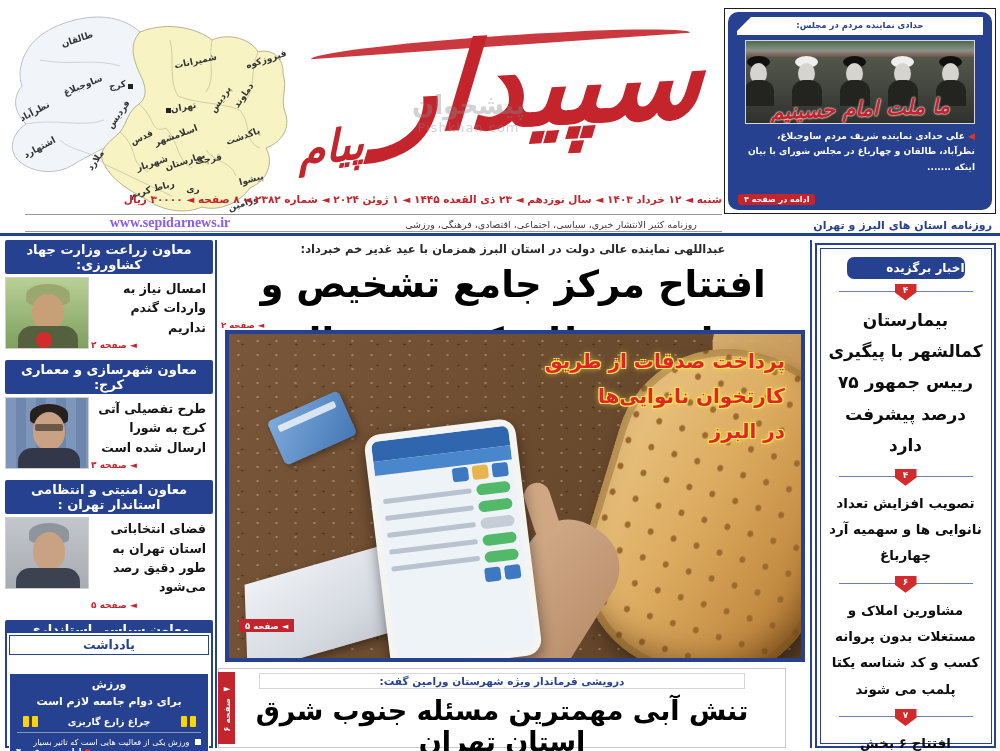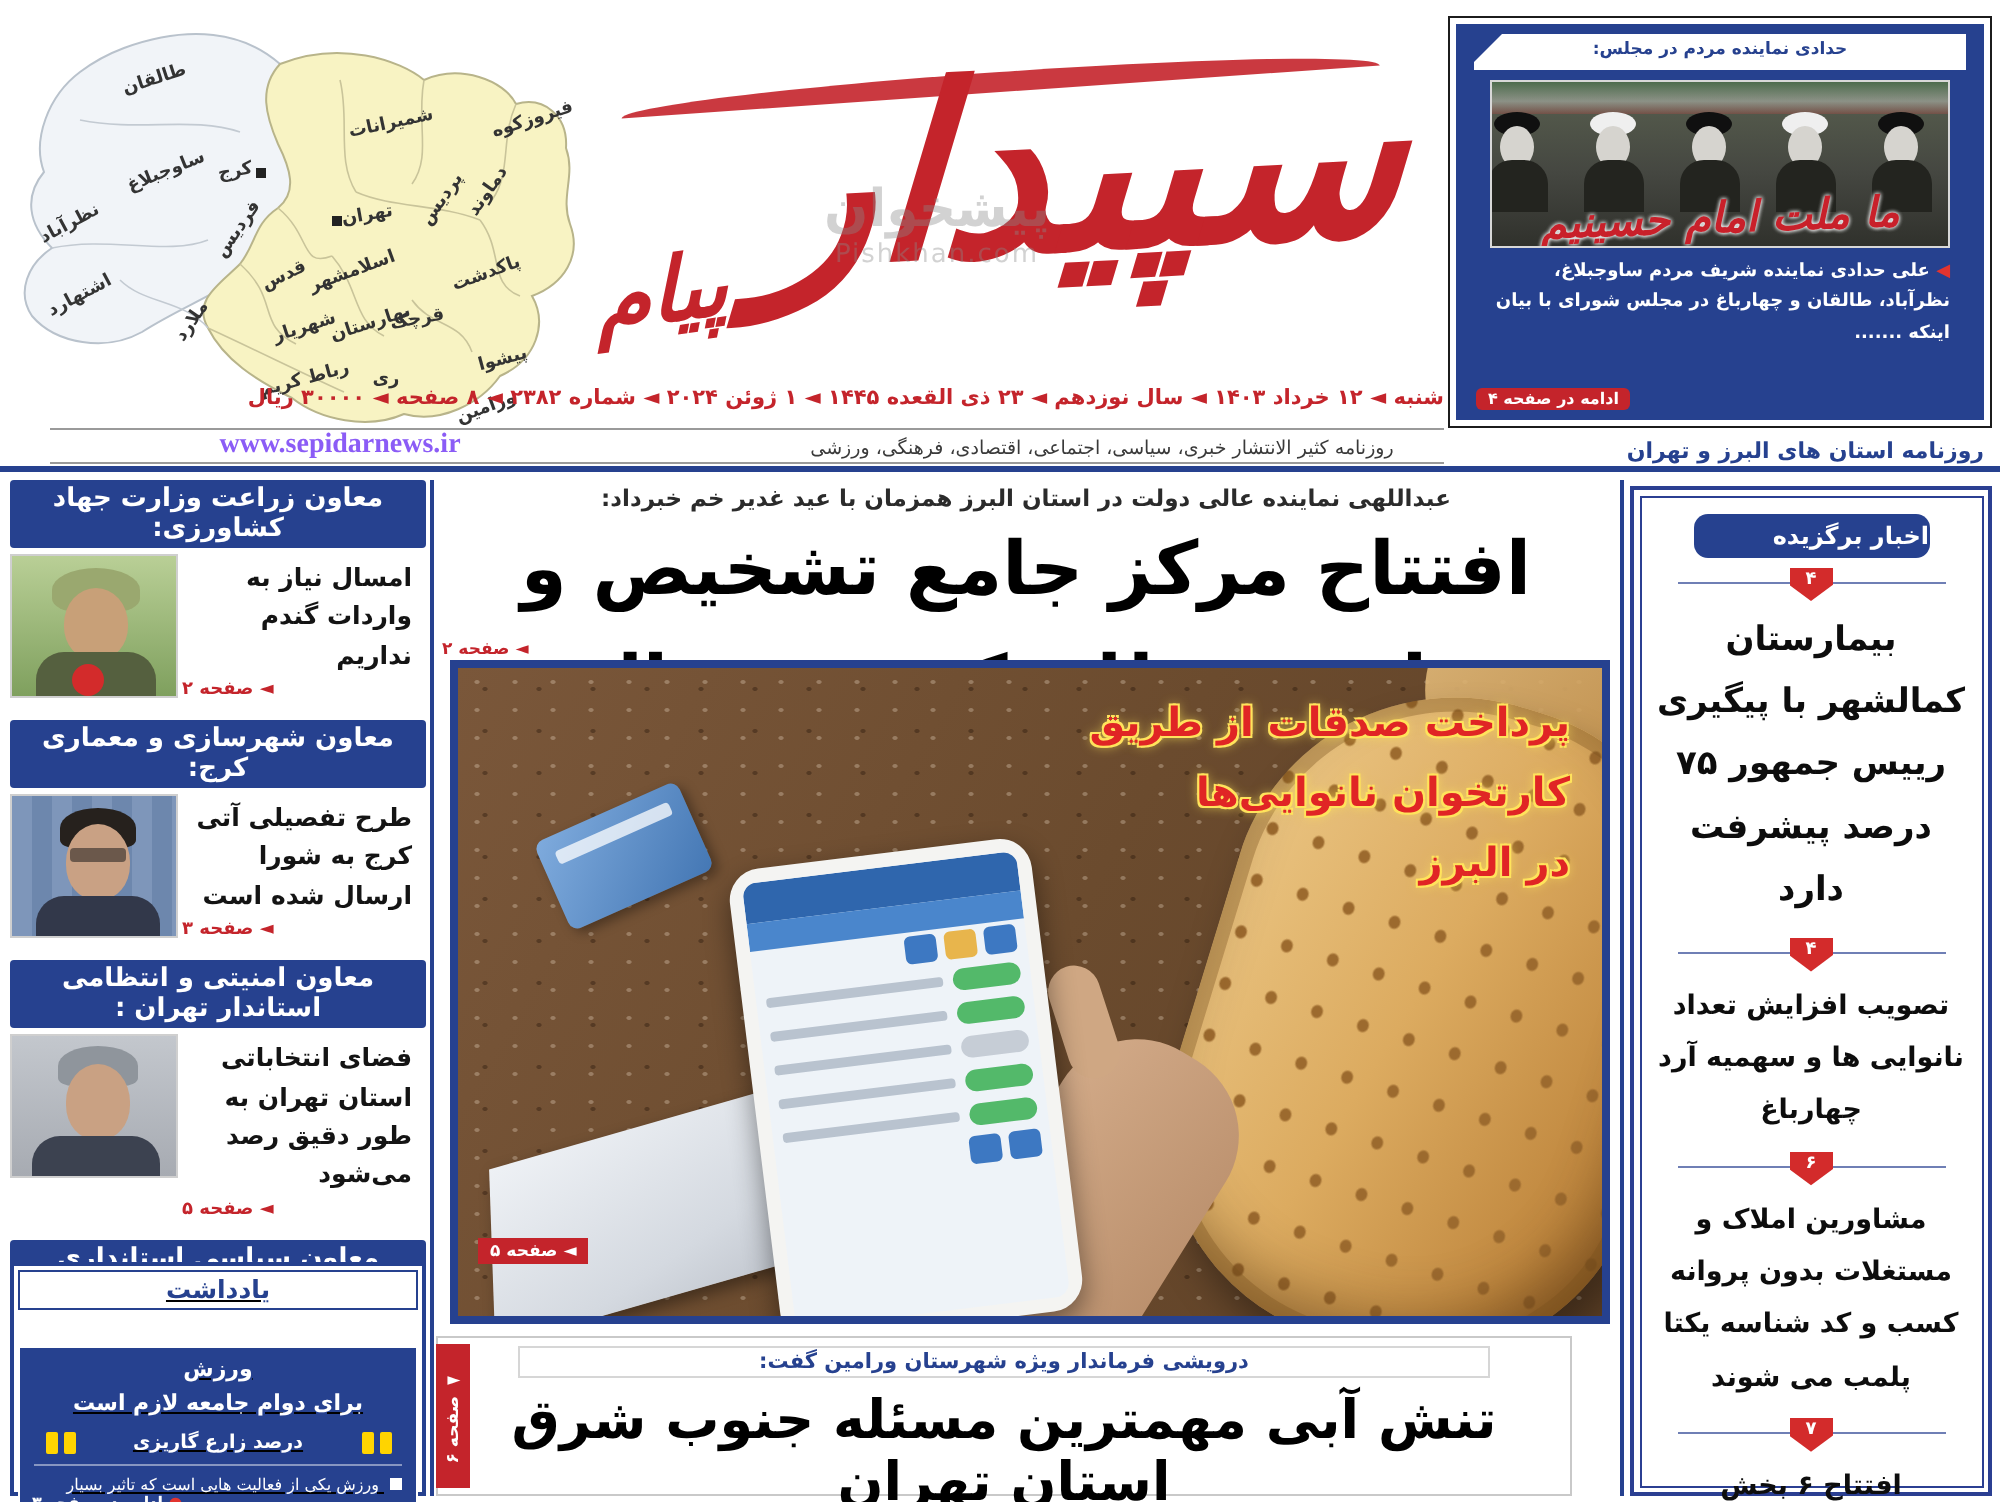--- a/index.html
+++ b/index.html
@@ -33,21 +33,21 @@
   .rule { position:absolute; left:25px; width:697px; height:1px; background:#9a9a9a; }
   .pub-line { position:absolute; top:219px; left:380px; width:342px; text-align:center; font-size:9.5px; color:#3a3a3a; }
   .website { position:absolute; top:215px; left:60px; width:220px; text-align:center;
     font-family:"Liberation Serif","DejaVu Serif",serif; font-weight:bold; font-size:14px; color:#8b5cf6; direction:ltr; }
   .tagline { position:absolute; top:219px; right:8px; font-size:11px; font-weight:bold; color:#26418f; }
   .top-sep { position:absolute; top:233px; left:0; width:1000px; height:2.5px; background:#26418f; }
 
   
   .tr-box { position:absolute; top:8px; left:724px; width:272px; height:206px;
     background:#fff; border:1.5px solid #1c1c1c; padding:3px; }
-  .tr-inner { width:100%; height:100%; background:#26418f; position:relative; padding:5px 9px; }
+  .tr-inner { width:100%; height:100%; background:#26418f; position:relative; padding:5px 9px;border-radius:10px; }
   .tr-white { background:#fff; padding:3px 6px 5px; clip-path:polygon(14px 0,100% 0,100% calc(100% - 0px),0 100%,0 14px); }
   .tr-kicker { text-align:center; font-size:8.5px; color:#26418f; font-weight:bold; }
   .tr-title { text-align:center; font-size:12.5px; font-weight:900; color:#1b3380; line-height:1.5; margin-top:1px; }
   .tr-photo { margin:5px 8px 4px; height:84px; position:relative; overflow:hidden;
     background:linear-gradient(180deg,#59604f 0%,#454741 55%,#30312c 100%); border:1px solid #d8d8d8; }
   .flagband { position:absolute; top:0; left:0; right:0; height:16px;
     background:linear-gradient(180deg,#3f7a4b 0%,#cfd4cd 60%,#9c4a44 100%); opacity:.45; }
   .cleric { position:absolute; bottom:18px; width:30px; height:52px; }
   .cleric .head { position:absolute; top:10px; left:6px; width:17px; height:21px; border-radius:50%; background:#d6d4cf; }
   .cleric .turban { position:absolute; top:3px; left:3px; width:23px; height:12px; border-radius:50%; }
@@ -70,21 +70,21 @@
   .nc-row { display:flex; padding-top:3px; }
   .nc-text { flex:1; padding:2px 7px 0 2px; font-size:12.5px; font-weight:900; color:#141414;
     line-height:1.55; text-align:right; position:relative; }
   .nc-page { display:block; text-align:left; color:#c4242b; font-size:9px; font-weight:bold; margin-top:2px; }
   .nc-photo { width:84px; height:72px; position:relative; overflow:hidden; border:1px solid #cfcfcf; flex:none; }
   .av-head { position:absolute; border-radius:50% 50% 46% 46%; }
   .av-body { position:absolute; border-radius:14px 14px 0 0; }
   .av-hair { position:absolute; border-radius:50% 50% 20% 20%; }
   
   .note { position:absolute; top:631px; left:5px; width:208px; height:117px;
-    border:2px solid #26418f; background:#fff; padding:2px;text-decoration:underline; }
+    border:2px solid #26418f; background:#fff; padding:2px; }
   .note-header { border:1px solid #26418f; color:#26418f; font-weight:900; font-size:12.5px;
     text-align:center; padding:1px 0 2px; }
   .note-body { margin-top:18px; background:#26418f; border:1px solid #fff; color:#fff;
     text-align:center; padding:3px 7px 2px; height:86px; position:relative; }
   .note-title { font-size:11px; font-weight:900; line-height:1.5; }
   .note-author-row { display:flex; align-items:center; justify-content:space-between; margin:2px 4px 1px; }
   .qmarks span { display:inline-block; width:6px; height:11px; background:#ffd400; margin:0 1.5px; border-radius:1px; }
   .note-author { font-size:9.5px; font-weight:bold; color:#fff; }
   .note-text { font-size:8px; text-align:right; line-height:1.7; border-top:1px solid rgba(255,255,255,.45); padding-top:3px; }
   .note-bullet { display:inline-block; width:6px; height:6px; background:#fff; margin-left:3px; }
@@ -353,21 +353,21 @@
 
   <div class="note">
     <div class="note-header">یادداشت</div>
     <div class="note-body">
       <div class="note-title">
         <span>ورزش</span><br>
         <span>برای دوام جامعه لازم است</span>
       </div>
       <div class="note-author-row">
         <span class="qmarks"><span></span><span></span></span>
-        <span class="note-author">درصد زارع گاریزی</span>
+        <span class="note-author">چراغ زارع گاریزی</span>
         <span class="qmarks"><span></span><span></span></span>
       </div>
       <div class="note-text">
         <span class="note-bullet"></span>
         <span>ورزش یکی از فعالیت هایی است که تاثیر بسیار مهمی بر بدن دارد.........</span>
       </div>
       <div class="note-page">
         <span class="dot">●</span>
         <span>ادامه در صفحه ۳</span>
       </div>

